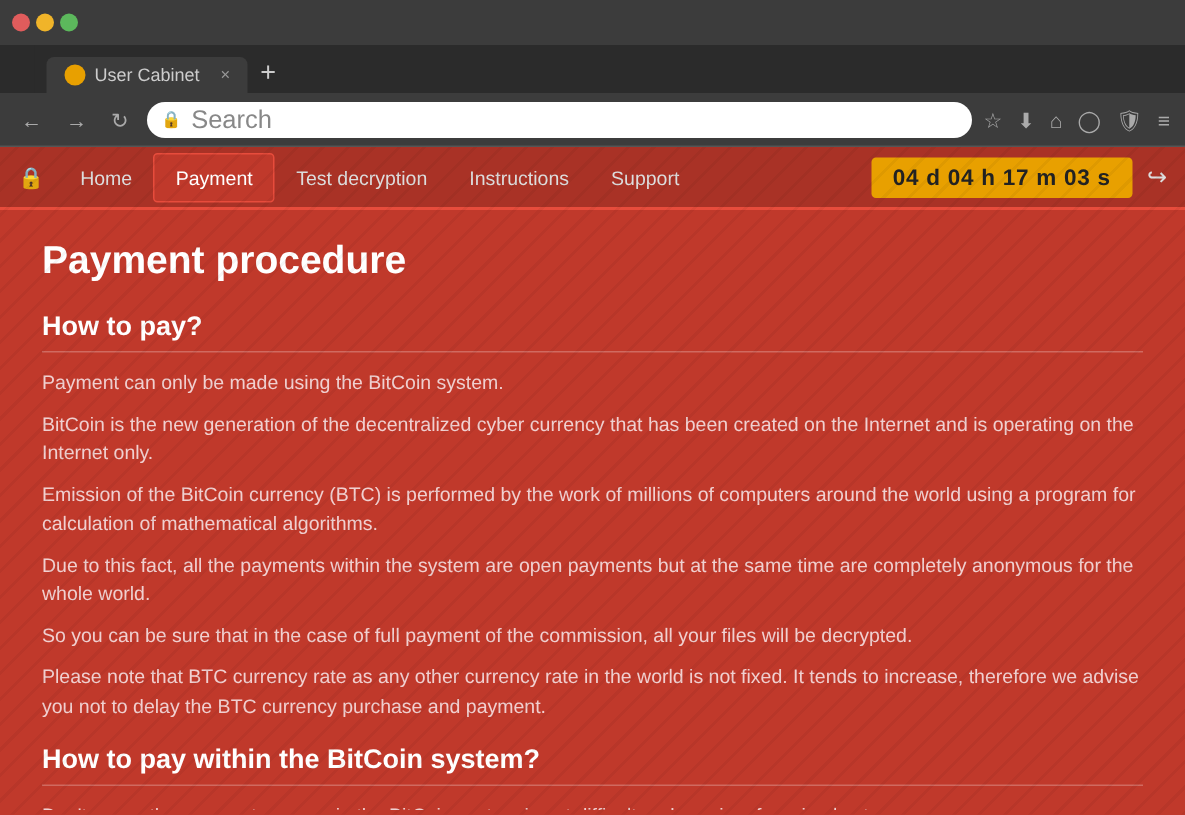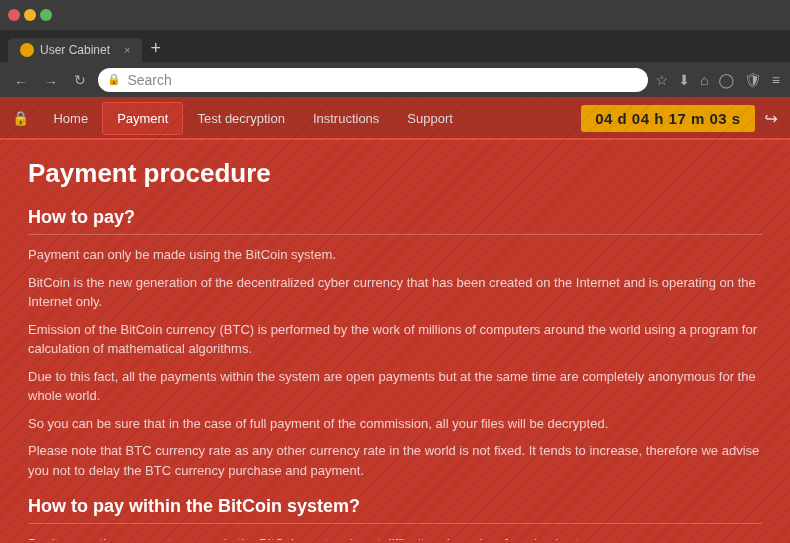--- a/index.html
+++ b/index.html
@@ -20,20 +20,21 @@
     }
     .tl-red { background: #e05c5c; }
     .tl-yellow { background: #f0b429; }
     .tl-green { background: #5cb85c; }
     .tab-bar {
       background: #2b2b2b;
       height: 32px;
       display: flex;
       align-items: flex-end;
       padding: 0 8px;
+      margin-left: 23px;
     }
     .tab {
       background: #3c3c3c;
       color: #ccc;
       font-size: 12px;
       padding: 5px 12px;
       border-radius: 5px 5px 0 0;
       display: flex;
       align-items: center;
       gap: 6px;
@@ -63,21 +64,21 @@
       border-radius: 20px;
       height: 24px;
       display: flex;
       align-items: center;
       padding: 0 10px;
       font-size: 12px;
       color: #555;
       gap: 6px;
     }
     .address-bar-lock { color: #aaa; font-size: 11px; }
-    .address-bar-search { color: #888; font-size: 14px; flex: 1; }
+    .address-bar-search { color: #888; font-size: 17px; flex: 1; }
     .toolbar-icons {
       display: flex;
       align-items: center;
       gap: 10px;
       color: #aaa;
       font-size: 14px;
     }
 
     
     .website {

